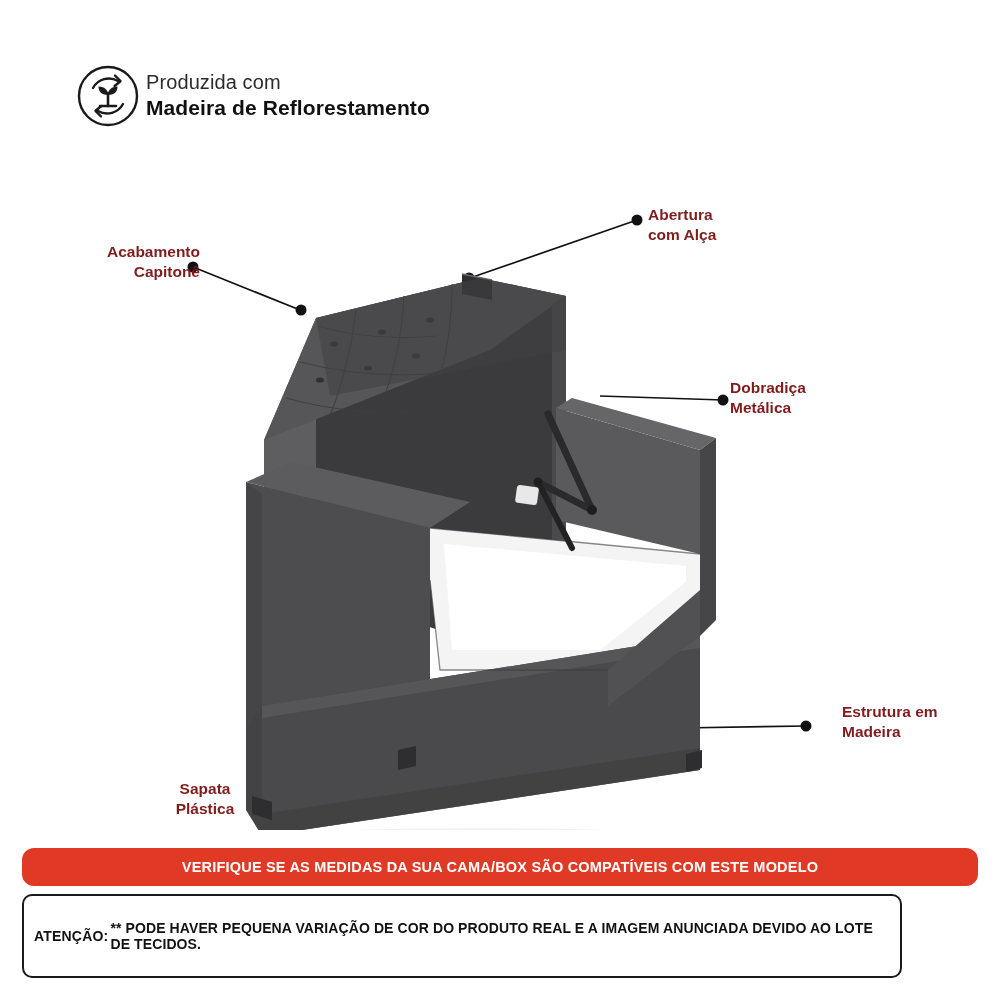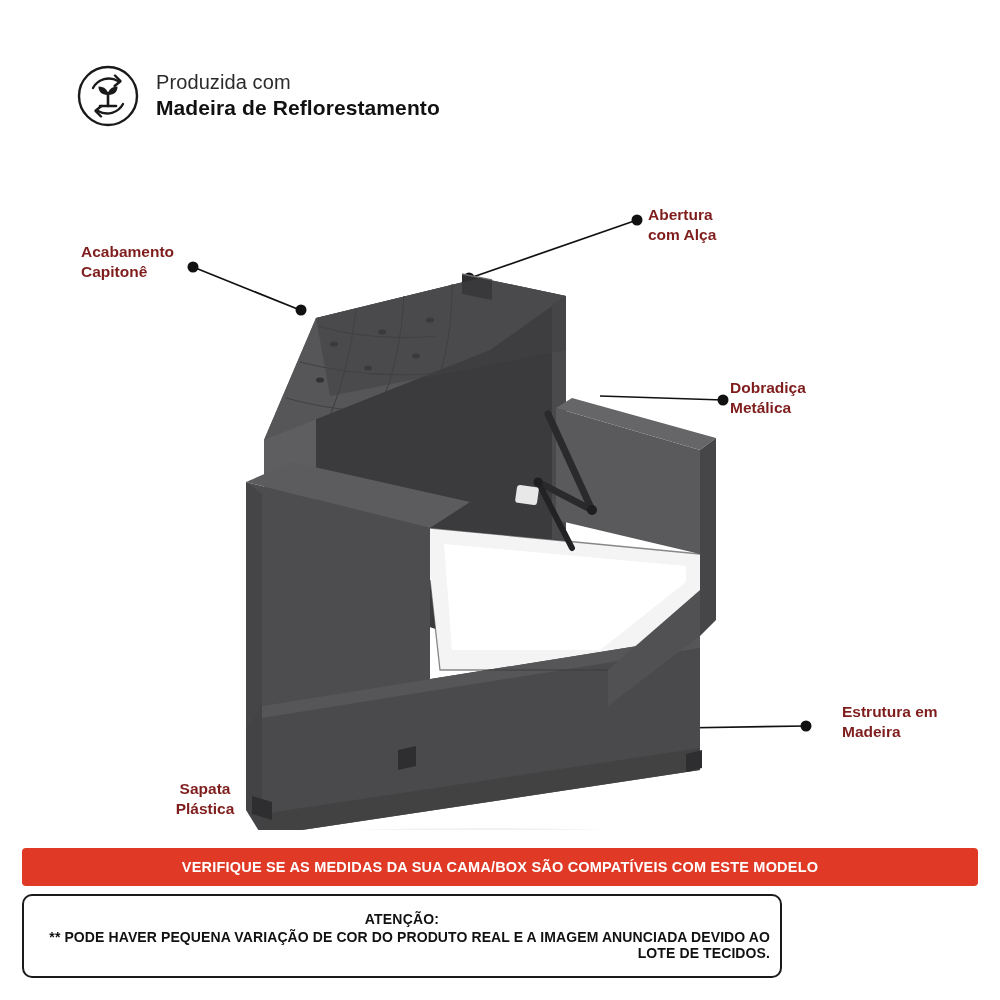--- a/index.html
+++ b/index.html
@@ -14,21 +14,21 @@
     overflow: hidden;
   }
 
   
   #eco-badge {
     position: absolute;
     left: 74px;
     top: 62px;
     display: flex;
     align-items: center;
-    gap: 14px;
+    gap: 4px;
   }
   #eco-badge .eco-icon {
     width: 68px;
     height: 68px;
     flex: 0 0 68px;
   }
   #eco-badge .eco-text { line-height: 1.25; }
   #eco-badge .eco-line1 {
     font-size: 20px;
     color: #2b2b2b;
@@ -57,70 +57,70 @@
     position: absolute;
     font-size: 15.5px;
     font-weight: 700;
     line-height: 1.3;
     color: #7f1d1d;
     white-space: pre-line;
   }
   .callout.right { text-align: left; }
   .callout.left  { text-align: right; }
 
-  #label-acabamento { left: 81px;  top: 242px; width: 130px; text-align: left; }
+  #label-acabamento { left: 70px;  top: 242px; width: 130px; text-align: right; }
   #label-abertura   { left: 648px; top: 205px; width: 170px; }
   #label-dobradica  { left: 730px; top: 378px; width: 170px; }
   #label-estrutura  { left: 814px; top: 702px; width: 170px; margin-left: 28px; }
   #label-sapata     { left: 150px; top: 779px; width: 110px; text-align: center; }
 
   
   #banner-red {
     position: absolute;
     left: 22px;
     top: 848px;
     width: 956px;
     height: 38px;
     background: #e03a26;
-    border-radius: 4px;
+    border-radius: 12px;
     color: #ffffff;
     font-size: 14.5px;
     font-weight: 700;
     letter-spacing: .2px;
     display: flex;
     align-items: center;
     justify-content: center;
   }
   #banner-note {
     position: absolute;
     left: 22px;
     top: 894px;
-    width: 760px;
+    width: 880px;
     height: 84px;
     background: #ffffff;
     border: 2px solid #1a1a1a;
     border-radius: 10px;
     display: flex;
-    flex-direction: column;
+    flex-direction: row;
     align-items: center;
     justify-content: center;
     gap: 2px;
     padding: 4px 10px;
   }
   #banner-note .note-title {
     font-size: 14px;
     font-weight: 700;
     letter-spacing: .2px;
     color: #111;
   }
   #banner-note .note-line {
     font-size: 14px;
     font-weight: 700;
     color: #111;
-    text-align: right;
+    text-align: left;
     letter-spacing: .1px;
   }
 </style>
 </head>
 <body>
 
 <div id="eco-badge">
   <span class="eco-icon">
     <svg viewBox="0 0 68 68" width="68" height="68" aria-hidden="true">
       <circle cx="34" cy="34" r="29" fill="none" stroke="#1a1a1a" stroke-width="2.4"></circle>

